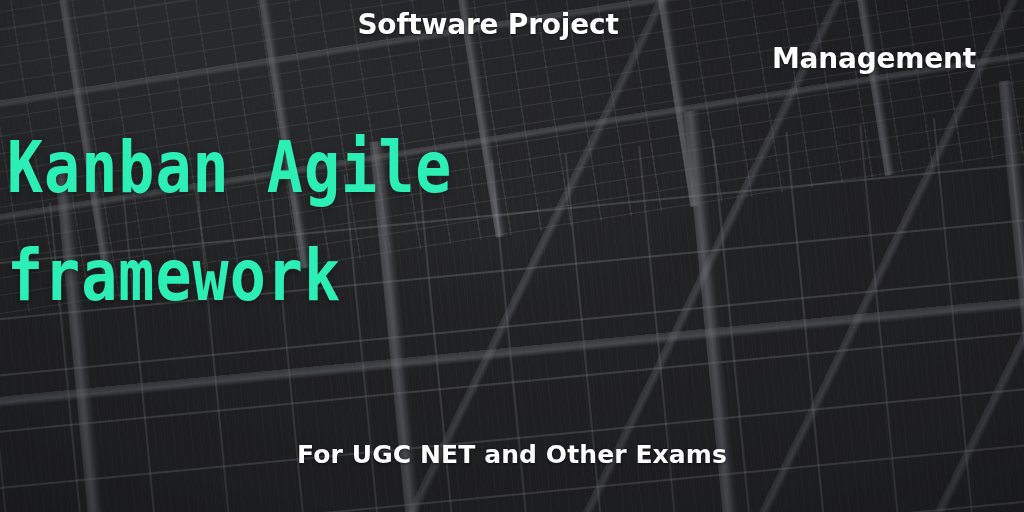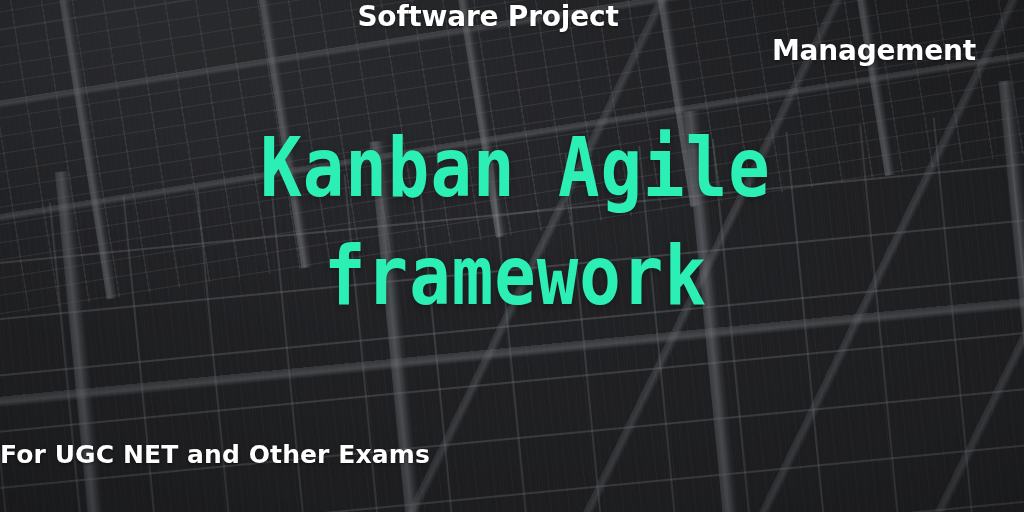--- a/index.html
+++ b/index.html
@@ -187,63 +187,63 @@
   .content {
     position: absolute;
     inset: 0;
     display: flex;
     flex-direction: column;
     align-items: center;
   }
 
   .eyebrow {
     position: absolute;
-    top: 0;
+    top: 8px;
     left: 0;
     right: 0;
     text-align: center;
     color: #ffffff;
     font-size: 28px;
     line-height: 34px;
     font-weight: 700;
     letter-spacing: -0.2px;
     font-family: "DejaVu Sans", "Liberation Sans", sans-serif;
     text-shadow: 0 1px 3px rgba(0,0,0,0.45);
     padding-right: 48px;
   }
   .eyebrow .l2 { display: block; text-align: right; }
 
   .headline {
     position: absolute;
     top: 104px;
     left: 0;
     right: 0;
-    text-align: center;
+    text-align: left;
     color: #2BEFB4;
     font-family: "DejaVu Sans Mono", "Liberation Mono", monospace;
     font-weight: 700;
-    font-size: 69px;
+    font-size: 60px;
     line-height: 108px;
     letter-spacing: 1px;
     white-space: nowrap;
     text-shadow: 0 2px 6px rgba(0,0,0,0.30);
     padding-left: 7px;
   }
   .headline .hl-line {
     display: block;
     transform: scaleY(1.18);
     transform-origin: center top;
   }
 
   .footnote {
     position: absolute;
     top: 440px;
     left: 0;
     right: 0;
-    text-align: left;
+    text-align: center;
     color: #ffffff;
     font-size: 25px;
     line-height: 30px;
     font-weight: 700;
     letter-spacing: 0.1px;
     font-family: "DejaVu Sans", "Liberation Sans", sans-serif;
     text-shadow: 0 1px 3px rgba(0,0,0,0.5);
   }
 </style>
 </head>

